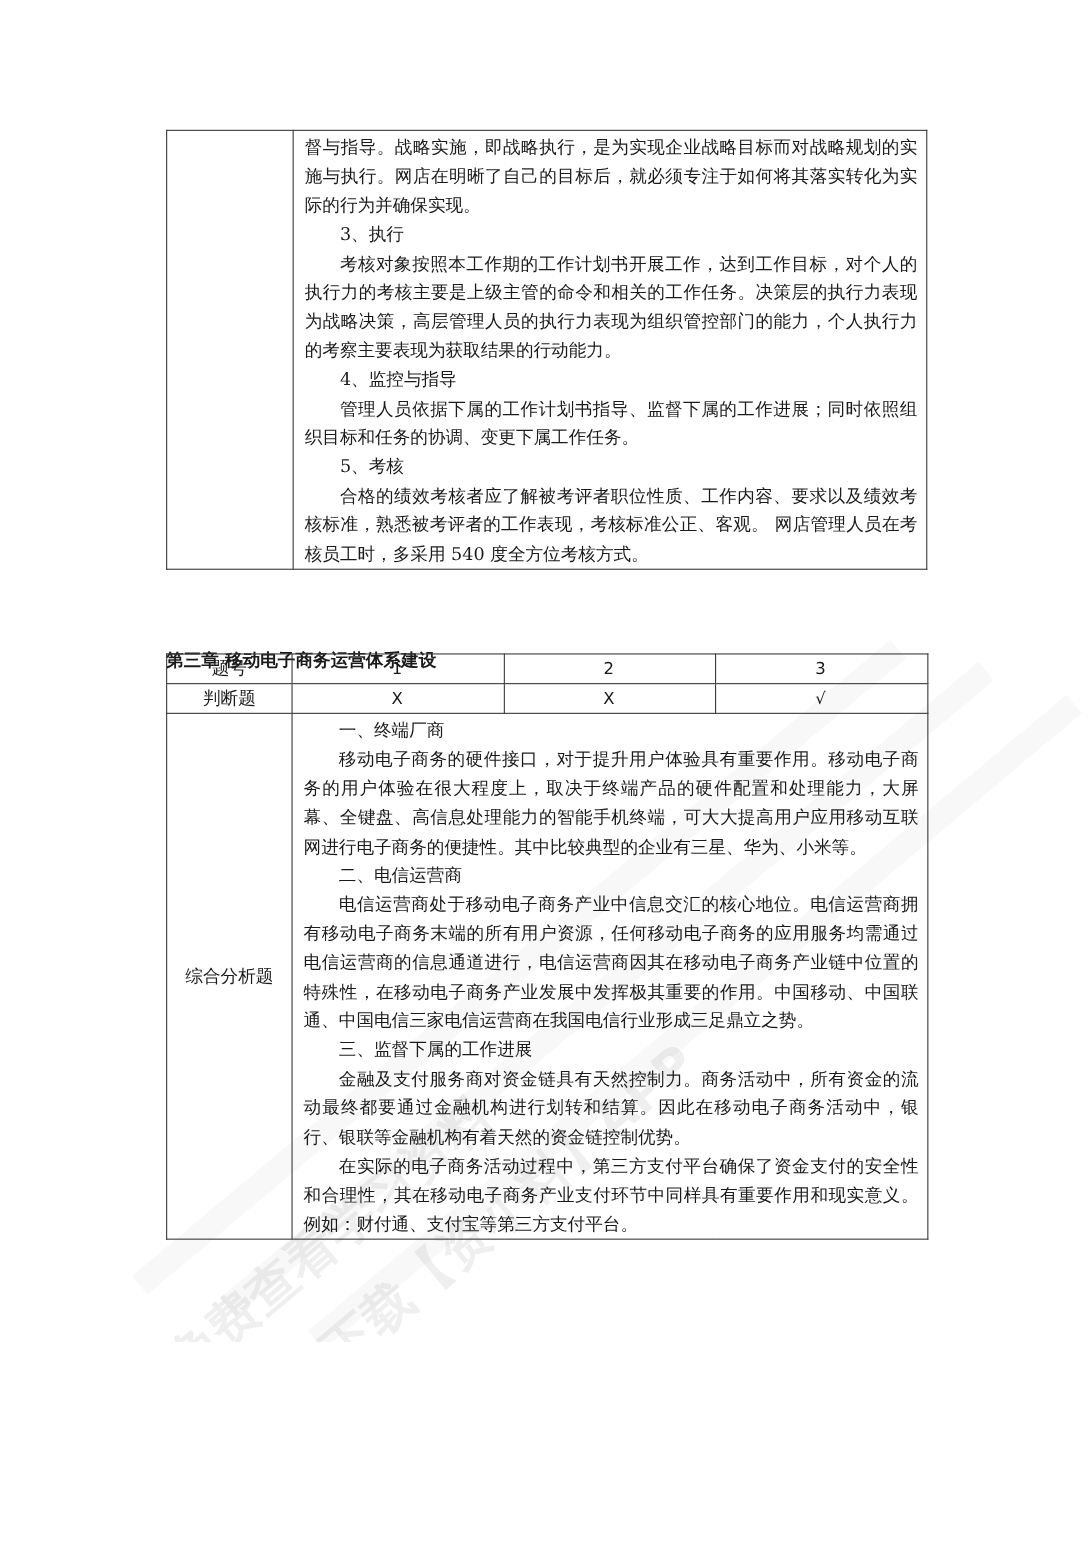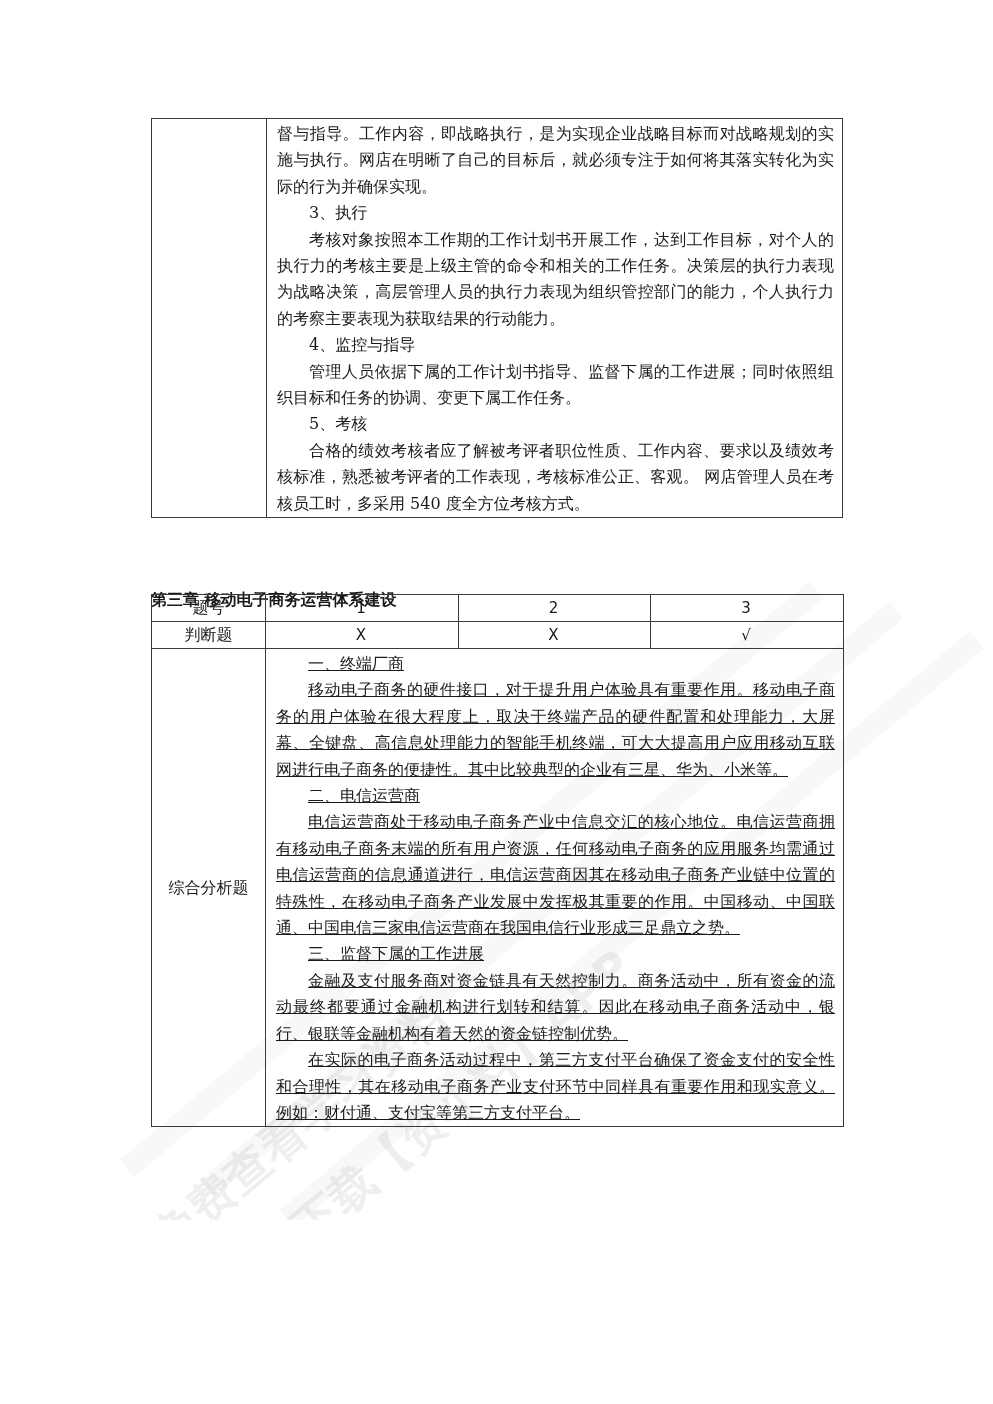--- a/index.html
+++ b/index.html
@@ -29,42 +29,42 @@
                    font-weight:bold; font-size:16px; z-index:1; }
 
   #ans-table { top:594px; width:692px; }
   #ans-table td { text-align:center; height:26px; line-height:26px; vertical-align:middle; }
   #ans-table col.c0 { width:114px; }
   #ans-table col.c1 { width:193px; }
   #ans-table col.c2 { width:192px; }
   #ans-table col.c3 { width:193px; }
   .sans { font-family:"DejaVu Sans", sans-serif; font-size:15px; letter-spacing:2px; }
   #ans-table td.analysis-label { vertical-align:middle; }
-  #ans-table td.analysis-body { text-align:left; line-height:26.4px; height:auto; vertical-align:top;text-decoration:underline; }
+  #ans-table td.analysis-body { text-align:left; line-height:26.4px; height:auto; vertical-align:top; }
 </style>
 </head>
 <body>
 
 <div class="page">
 
   <div class="watermark">
     <div class="wm-band" style="left:0px; top:640px; width:900px;"></div>
     <div class="wm-band" style="left:80px; top:660px; width:900px;"></div>
     <div class="wm-band" style="left:160px; top:690px; width:900px;"></div>
     <div class="wm-line" style="left:20px; top:700px; font-size:46px;">免费查看学习资料</div>
     <div class="wm-line" style="left:160px; top:690px; font-size:46px;">下载【资小料】APP</div>
   </div>
 
   <table class="t" id="top-table">
     <tbody>
         <tr>
       <td class="left"></td>
       <td>
         <div class="cell-text">
-          <p>督与指导。工作内容，即战略执行，是为实现企业战略目标而对战略规划的实施与执行。网店在明晰了自己的目标后，就必须专注于如何将其落实转化为实际的行为并确保实现。</p>
+          <p>督与指导。战略实施，即战略执行，是为实现企业战略目标而对战略规划的实施与执行。网店在明晰了自己的目标后，就必须专注于如何将其落实转化为实际的行为并确保实现。</p>
           <p class="indent">3、执行</p>
           <p class="indent">考核对象按照本工作期的工作计划书开展工作，达到工作目标，对个人的执行力的考核主要是上级主管的命令和相关的工作任务。决策层的执行力表现为战略决策，高层管理人员的执行力表现为组织管控部门的能力，个人执行力的考察主要表现为获取结果的行动能力。</p>
           <p class="indent">4、监控与指导</p>
           <p class="indent">管理人员依据下属的工作计划书指导、监督下属的工作进展；同时依照组织目标和任务的协调、变更下属工作任务。</p>
           <p class="indent">5、考核</p>
           <p class="indent">合格的绩效考核者应了解被考评者职位性质、工作内容、要求以及绩效考核标准，熟悉被考评者的工作表现，考核标准公正、客观。 网店管理人员在考核员工时，多采用 540 度全方位考核方式。</p>
         </div>
       </td>
     </tr>
   </tbody>

